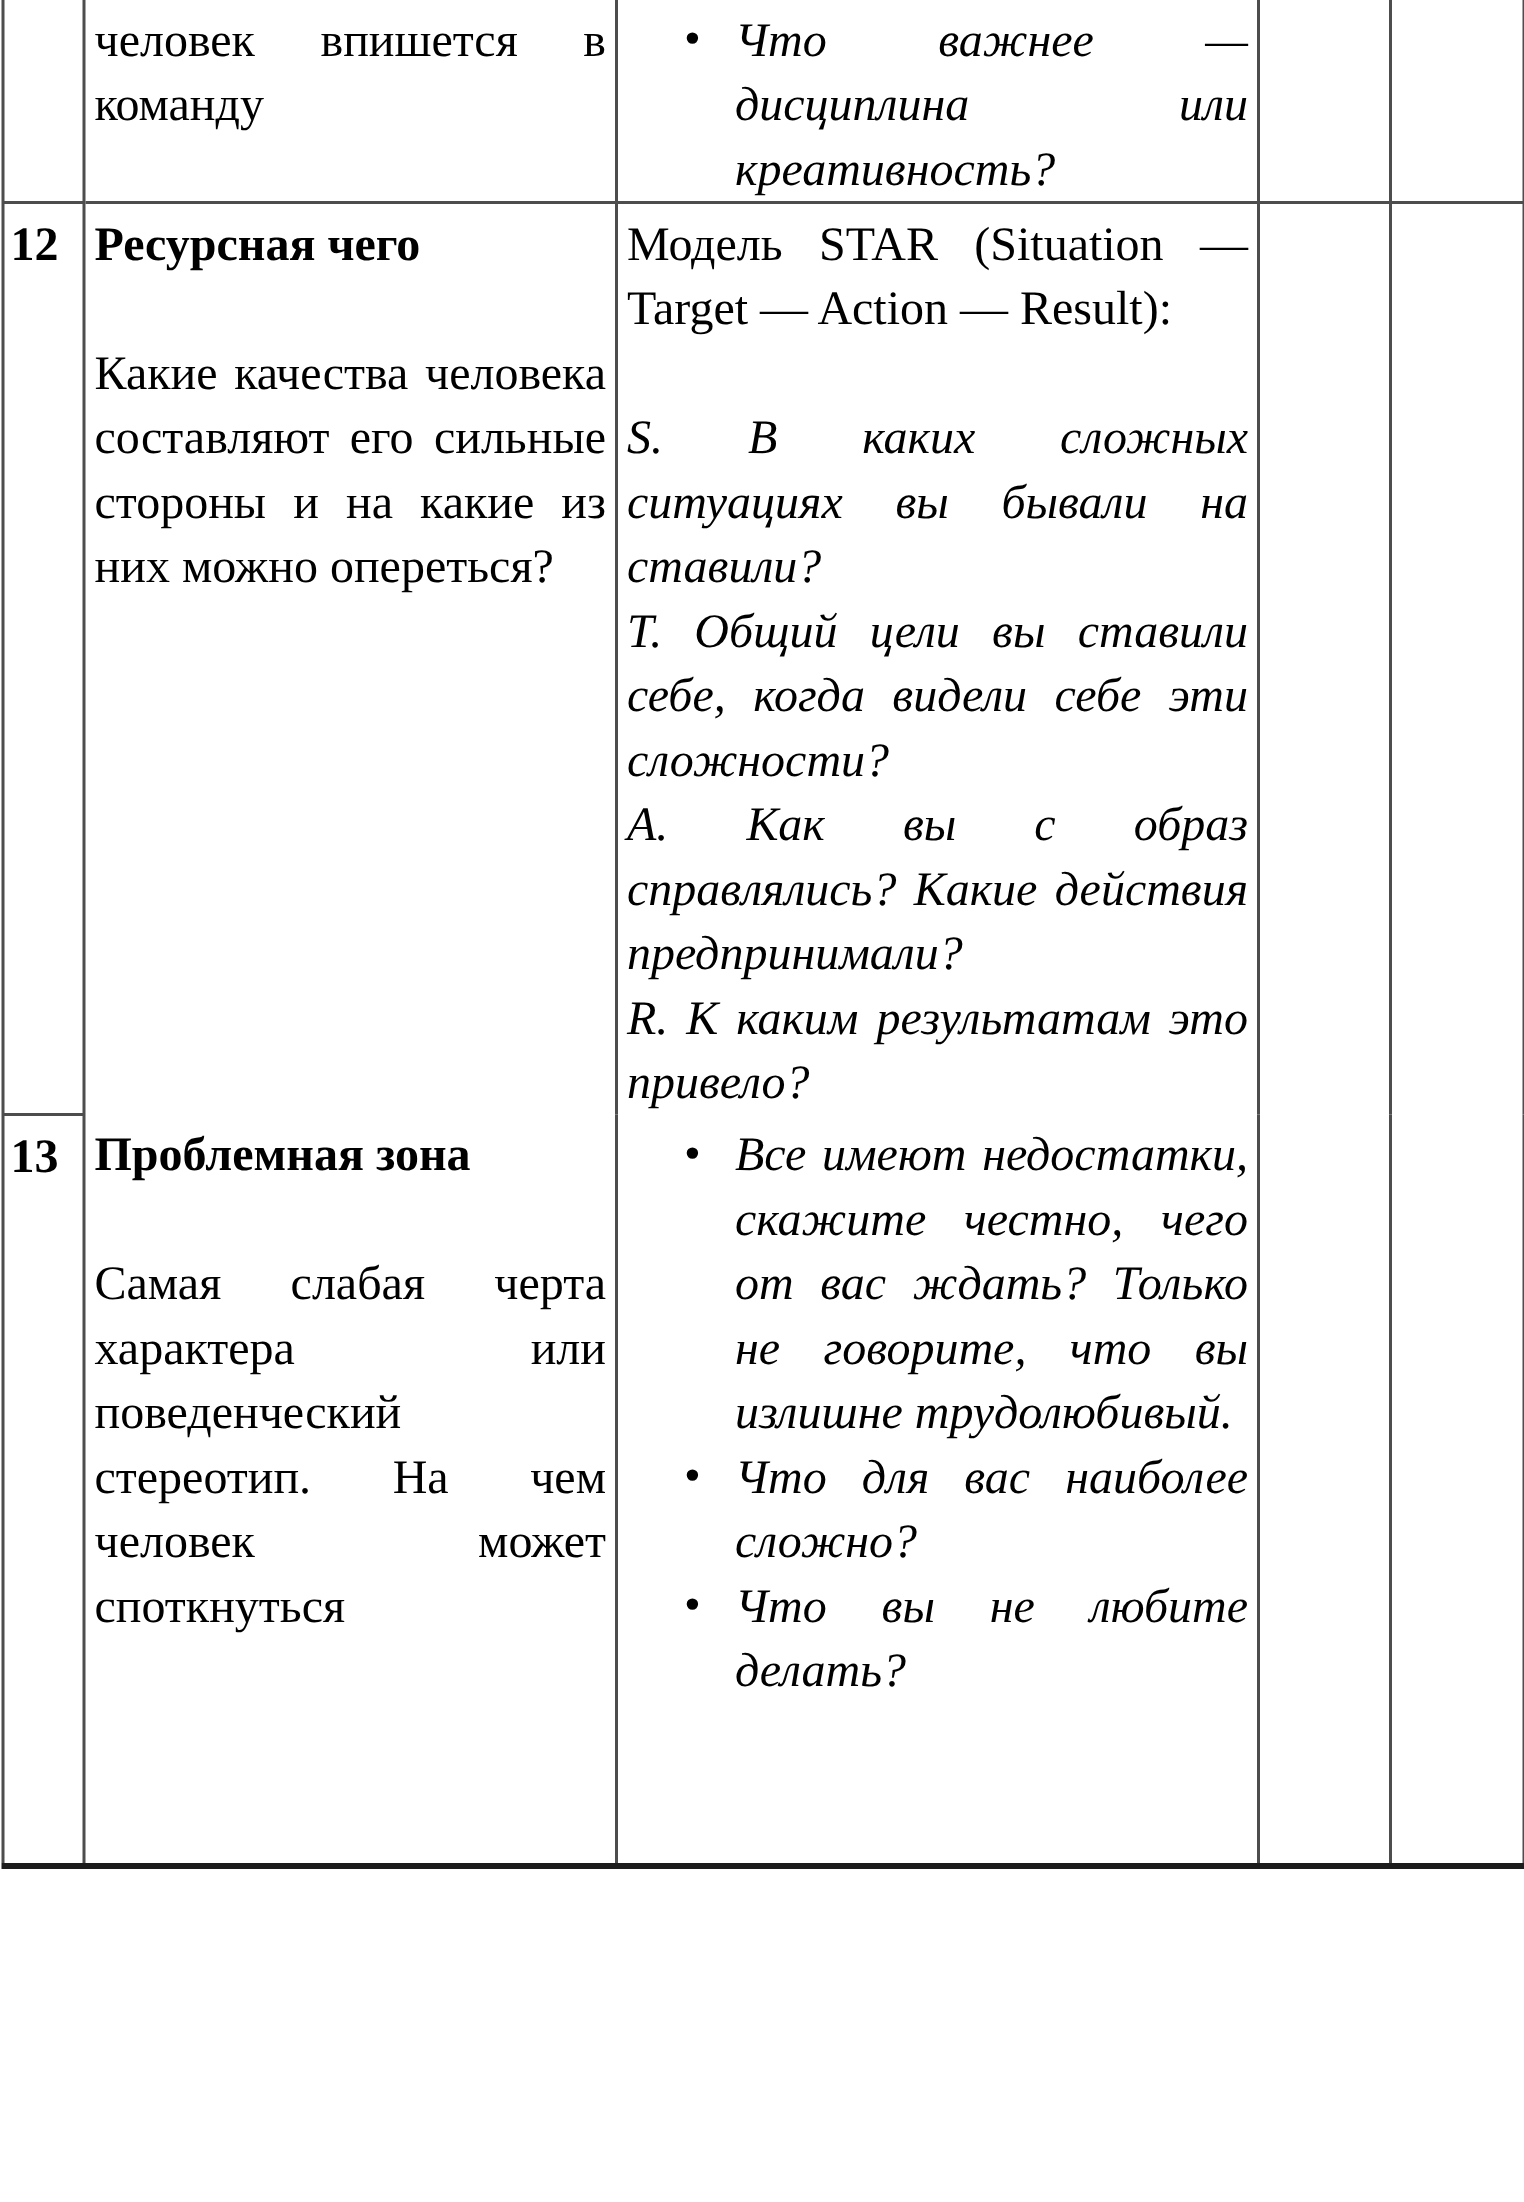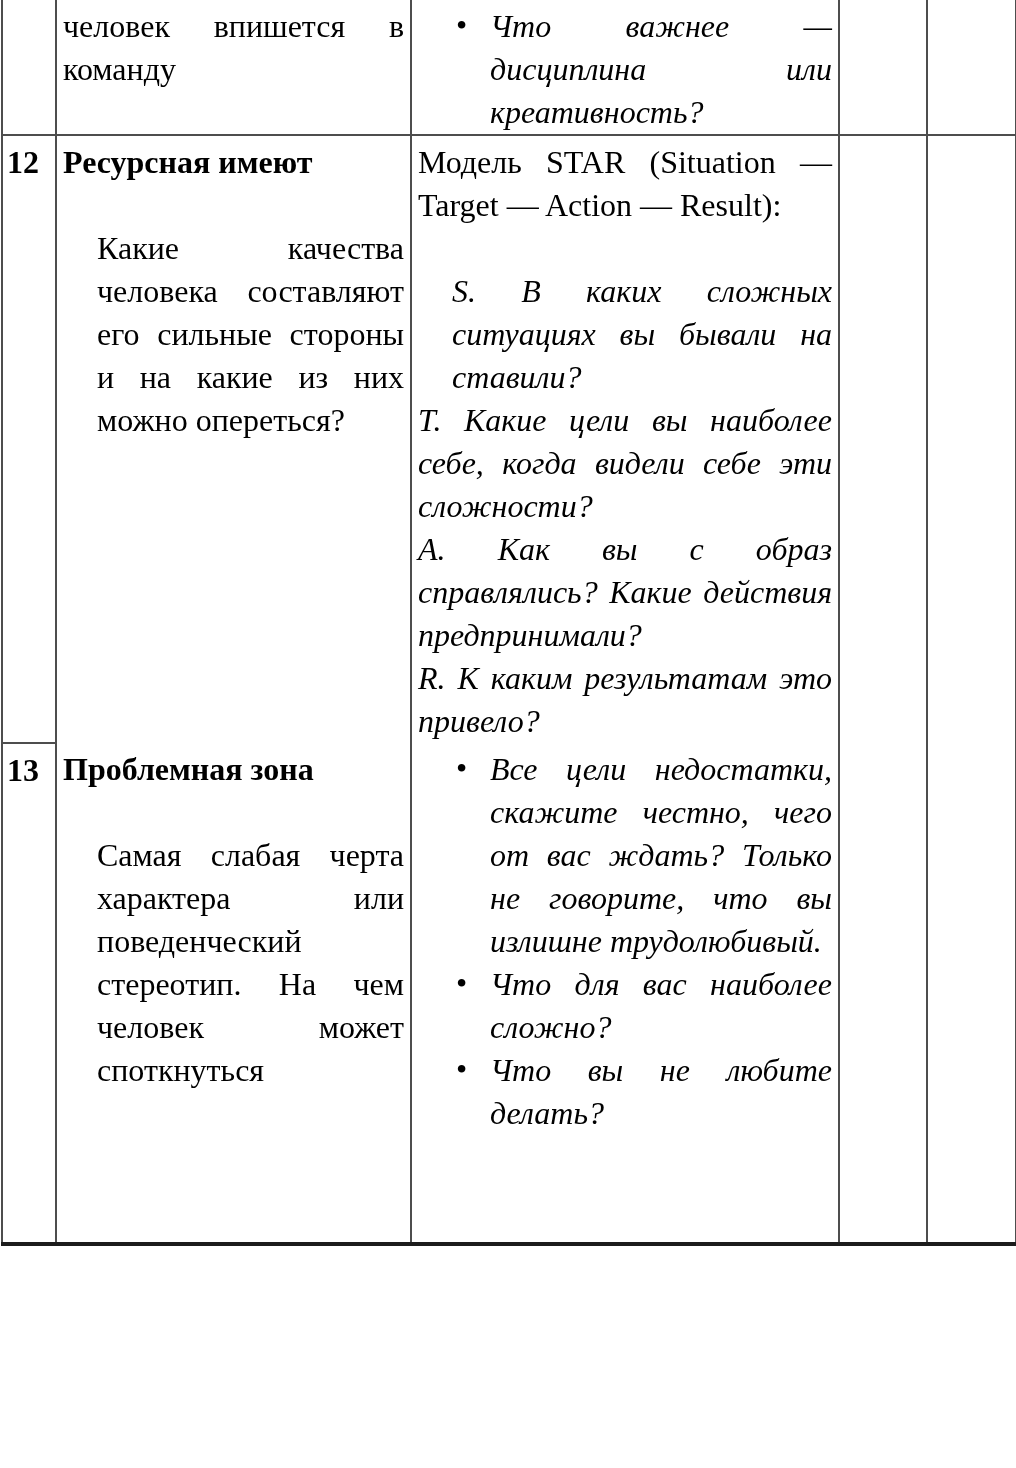--- a/index.html
+++ b/index.html
@@ -36,21 +36,21 @@
   tr.row-13{height:501px;}
   tr.row-14{height:215px;}
   tr.row-partial td{border-bottom:2px solid var(--bc);}
   tr.row-13 td{border-bottom:2px solid var(--bc);border-radius:20px;}
   tr.row-12 td{border-bottom:none;}
   tr.row-12 td.num{border-bottom:2px solid var(--bc);}
   td.num{font-weight:bold;padding-left:4px;padding-right:2px;}
   .title{font-weight:bold;}
   .just{text-align:justify;}
   .it{font-style:italic;}
-  .gap{margin-top:43px;margin-left:34px;}
+  .gap{margin-top:43px;}
   .bullet-item{position:relative;padding-left:72px;}
   .bullet-item .dot{
     position:absolute;left:38px;top:-1px;
     font-style:normal;font-size:32px;
   }
 </style>
 </head>
 <body>
 
 <div class="page">
@@ -75,44 +75,44 @@
             <p class="just it">Что важнее — дисциплина или креативность?</p>
           </div>
         </td>
         <td></td>
         <td></td>
       </tr>
 
       <tr class="row-12">
         <td class="num">12</td>
         <td>
-          <p class="title">Ресурсная имеют</p>
+          <p class="title">Ресурсная чего</p>
           <p class="just gap">Какие качества человека составляют его сильные стороны и на какие из них можно опереться?</p>
         </td>
         <td>
           <p class="just">Модель STAR (Situation — Target — Action — Result):</p>
           <p class="just it gap">S. В каких сложных ситуациях вы бывали на ставили?</p>
-          <p class="just it">T. Какие цели вы наиболее себе, когда видели себе эти сложности?</p>
+          <p class="just it">T. Общий цели вы ставили себе, когда видели себе эти сложности?</p>
           <p class="just it">A. Как вы с образ справлялись? Какие действия предпринимали?</p>
           <p class="just it">R. К каким результатам это привело?</p>
         </td>
         <td></td>
         <td></td>
       </tr>
 
       <tr class="row-13">
         <td class="num">13</td>
         <td>
           <p class="title">Проблемная зона</p>
           <p class="just gap">Самая слабая черта характера или поведенческий стереотип. На чем человек может споткнуться</p>
         </td>
         <td>
           <div class="bullet-item">
             <span class="dot">•</span>
-            <p class="just it">Все цели недостатки, скажите честно, чего от вас ждать? Только не говорите, что вы излишне трудолюбивый.</p>
+            <p class="just it">Все имеют недостатки, скажите честно, чего от вас ждать? Только не говорите, что вы излишне трудолюбивый.</p>
           </div>
           <div class="bullet-item">
             <span class="dot">•</span>
             <p class="just it">Что для вас наиболее сложно?</p>
           </div>
           <div class="bullet-item">
             <span class="dot">•</span>
             <p class="just it">Что вы не любите делать?</p>
           </div>
         </td>

